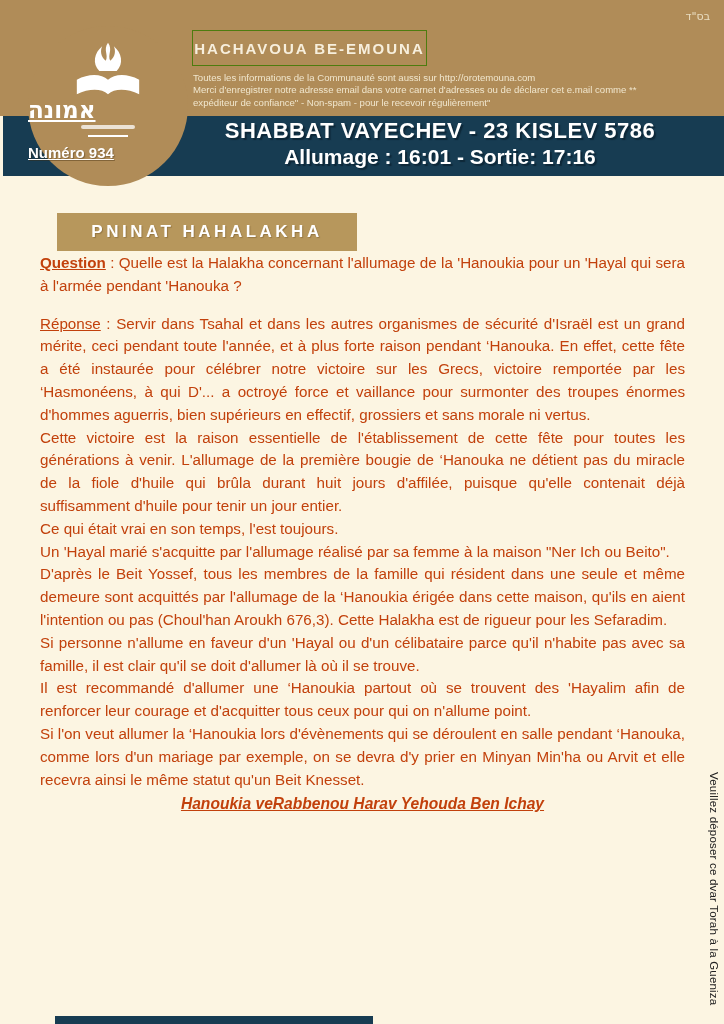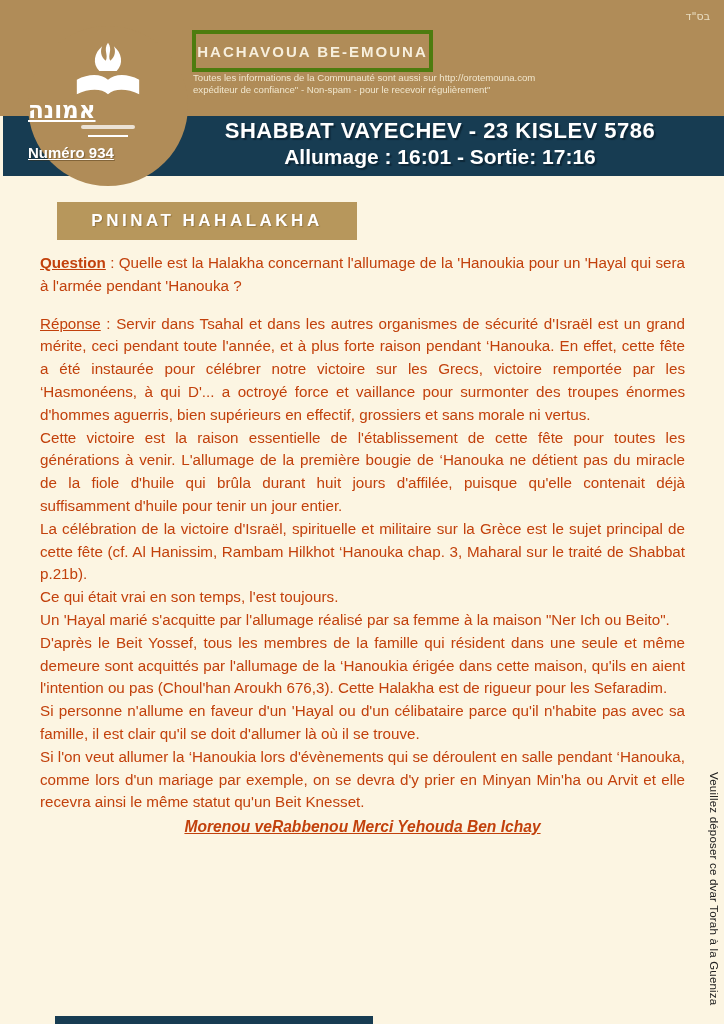--- a/index.html
+++ b/index.html
@@ -11,36 +11,36 @@
   
   .gold-band{position:absolute;left:0;top:0;width:724px;height:116px;background:#b08c58;}
   .navy-band{position:absolute;left:3px;top:116px;width:724px;height:60px;background:#173c52;}
   .banner-text{position:absolute;left:150px;right:0;top:2px;text-align:center;color:#fff;}
   .banner-line1{font-size:22px;font-weight:bold;letter-spacing:.5px;text-shadow:2px 2px 1px rgba(8,26,40,.6);}
   .banner-line2{font-size:21px;font-weight:bold;margin-top:1px;text-shadow:2px 2px 1px rgba(8,26,40,.6);}
   .bsd{position:absolute;right:14px;top:10px;font-family:"DejaVu Sans",sans-serif;
        font-size:11px;color:#e9ddc1;}
   .masthead-box{
     position:absolute;left:192px;top:30px;width:233px;height:34px;
-    border:4px solid #4d7c0f;display:flex;align-items:center;justify-content:center;
+    border:1px solid #4d7c0f;display:flex;align-items:center;justify-content:center;
     color:#f7efdd;font-size:15px;font-weight:bold;letter-spacing:2px;
   }
   .info-lines{position:absolute;left:193px;top:72px;width:470px;
     font-size:9.6px;line-height:12.3px;color:#f0e6cd;}
   
   .circle{position:absolute;left:28px;top:26px;width:160px;height:160px;border-radius:50%;background:#b08c58;}
   .logo{position:absolute;left:28px;top:36px;width:160px;height:160px;text-align:left;color:#fff;text-decoration:underline;}
   .logo svg{display:block;margin:6px auto 0 auto;}
   .logo-hebrew{font-family:"DejaVu Sans",sans-serif;font-size:23px;font-weight:bold;line-height:24px;margin-top:-2px;}
   .logo-subline{width:54px;height:4px;margin:3px auto 0 auto;background:rgba(255,255,255,.75);border-radius:2px;}
   .logo-divider{width:40px;height:2px;margin:6px auto 0 auto;background:#fff;}
   .issue-number{font-size:15px;font-weight:bold;margin-top:7px;text-shadow:1px 1px 1px rgba(60,40,10,.4);}
   
   .section-banner{
-    position:absolute;left:57px;top:202px;width:300px;height:38px;background:#b7975c;
+    position:absolute;left:57px;top:213px;width:300px;height:38px;background:#b7975c;
     display:flex;align-items:center;justify-content:center;
     color:#fff;font-size:17px;font-weight:bold;letter-spacing:3.5px;
     text-shadow:1px 1px 1px rgba(90,60,20,.35);
   }
   
   .body{
     position:absolute;left:40px;top:252px;width:645px;
     font-size:15.2px;line-height:22.8px;text-align:justify;color:#c2410c;
   }
   .body p{margin:0;}
@@ -75,20 +75,21 @@
   </div>
 
   <div class="bsd">בס"ד</div>
 
   <div class="masthead-box">
     <span>HACHAVOUA BE-EMOUNA</span>
   </div>
 
   <div class="info-lines">
     <div>Toutes les informations de la Communauté sont aussi sur http://orotemouna.com</div>
+    <div>Merci d'enregistrer notre adresse email dans votre carnet d'adresses ou de déclarer cet e.mail comme **</div>
     <div>expéditeur de confiance" - Non-spam - pour le recevoir régulièrement"</div>
   </div>
 
   <div class="circle"></div>
 
   <div class="logo">
     <svg width="74" height="58" viewBox="0 0 100 80">
       <path fill="#ffffff" d="M50 1 C57 11 49 17 53 26 C60 21 61 12 58 6 C69 15 72 30 62 40 L38 40 C28 30 31 15 42 6 C39 12 40 21 47 26 C51 17 43 11 50 1 Z"></path>
       <path fill="#ffffff" d="M7 52 C24 43 41 44 50 52 C59 44 76 43 93 52 L93 72 C76 64 59 64 50 72 C41 64 24 64 7 72 Z"></path>
     </svg>
@@ -103,26 +104,26 @@
   </div>
 
   <div class="body">
     <p class="question">
       <span class="q-label">Question</span><span> : Quelle est la Halakha concernant l'allumage de la 'Hanoukia pour un 'Hayal qui sera à l'armée pendant 'Hanouka ?</span>
     </p>
     <p>
       <span class="r-label">Réponse</span><span> : Servir dans Tsahal et dans les autres organismes de sécurité d'Israël est un grand mérite, ceci pendant toute l'année, et à plus forte raison pendant ‘Hanouka. En effet, cette fête a été instaurée pour célébrer notre victoire sur les Grecs, victoire remportée par les ‘Hasmonéens, à qui D'... a octroyé force et vaillance pour surmonter des troupes énormes d'hommes aguerris, bien supérieurs en effectif, grossiers et sans morale ni vertus.</span>
     </p>
     <p>Cette victoire est la raison essentielle de l'établissement de cette fête pour toutes les générations à venir. L'allumage de la première bougie de ‘Hanouka ne détient pas du miracle de la fiole d'huile qui brûla durant huit jours d'affilée, puisque qu'elle contenait déjà suffisamment d'huile pour tenir un jour entier.</p>
-    <p>La célébration de la victoire d'Israël, spirituelle et militaire sur la Grèce est le sujet principal de cette fête (cf. Al Hanissim, Rambam Hilkhot ‘Hanouka chap. 3, Maharal sur le traité de Shabbat p.21b).</p>
     <p>Ce qui était vrai en son temps, l'est toujours.</p>
     <p>Un 'Hayal marié s'acquitte par l'allumage réalisé par sa femme à la maison "Ner Ich ou Beito".</p>
     <p>D'après le Beit Yossef, tous les membres de la famille qui résident dans une seule et même demeure sont acquittés par l'allumage de la ‘Hanoukia érigée dans cette maison, qu'ils en aient l'intention ou pas (Choul'han Aroukh 676,3). Cette Halakha est de rigueur pour les Sefaradim.</p>
     <p>Si personne n'allume en faveur d'un 'Hayal ou d'un célibataire parce qu'il n'habite pas avec sa famille, il est clair qu'il se doit d'allumer là où il se trouve.</p>
+    <p>Il est recommandé d'allumer une ‘Hanoukia partout où se trouvent des 'Hayalim afin de renforcer leur courage et d'acquitter tous ceux pour qui on n'allume point.</p>
     <p>Si l'on veut allumer la ‘Hanoukia lors d'évènements qui se déroulent en salle pendant ‘Hanouka, comme lors d'un mariage par exemple, on se devra d'y prier en Minyan Min'ha ou Arvit et elle recevra ainsi le même statut qu'un Beit Knesset.</p>
-    <p class="signature">Morenou veRabbenou Merci Yehouda Ben Ichay</p>
+    <p class="signature">Hanoukia veRabbenou Harav Yehouda Ben Ichay</p>
   </div>
 
   <div class="sidenote">Veuillez déposer ce dvar Torah à la Gueniza</div>
 
   <div class="bottom-bar"></div>
 
 </div>
 
 </body></html>

